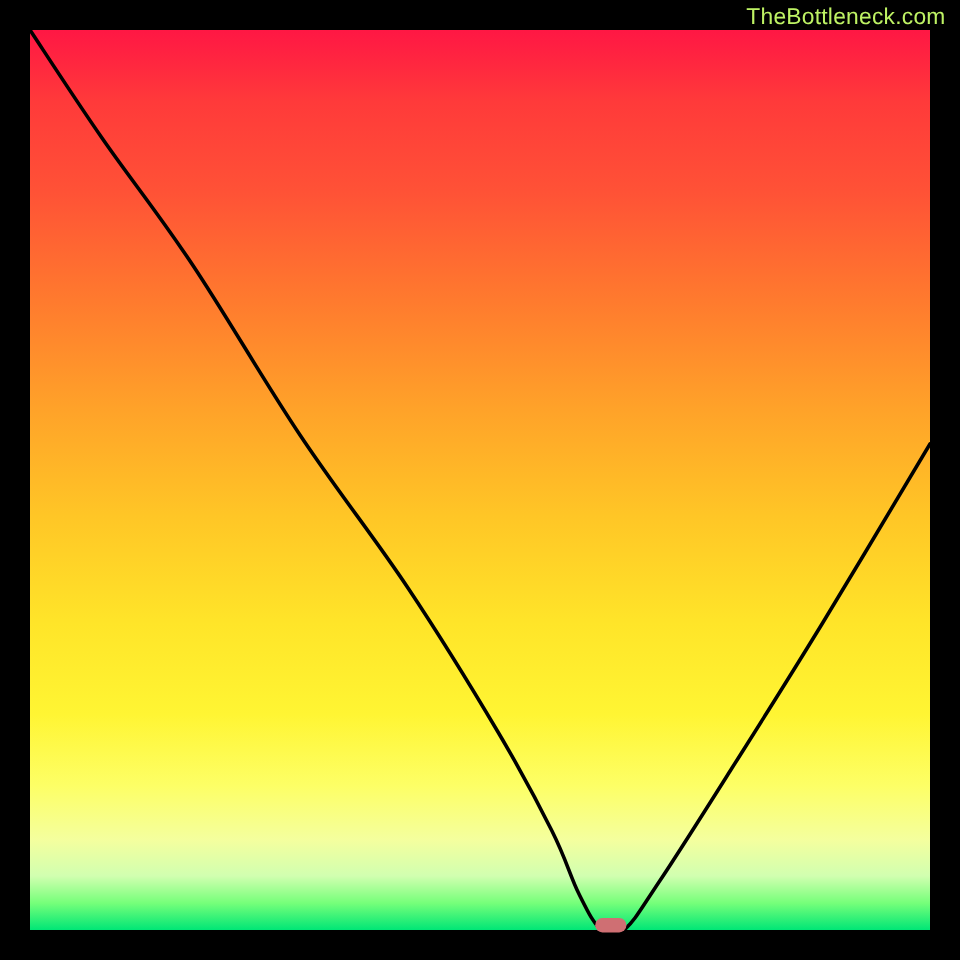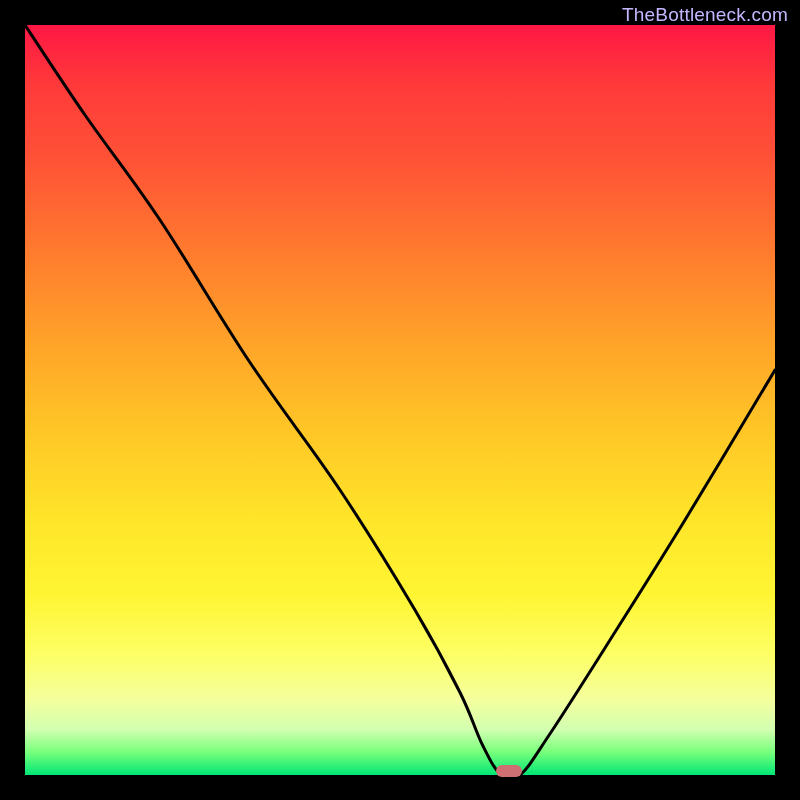--- a/index.html
+++ b/index.html
@@ -52,21 +52,21 @@
     width: 26px;
     height: 12px;
     background: #cf6f73;
     border-radius: 6px;
     transform: translate(-50%, -50%);
   }
   .watermark {
     position: absolute;
     top: 4px;
     right: 12px;
-    color: #c4b5fd;
+    color: #bef264;
     font-size: 19px;
     font-weight: 500;
     letter-spacing: 0.2px;
   }
 </style>
 </head>
 <body>
 
 <div class="chart-container">
   <div class="plot-area">

